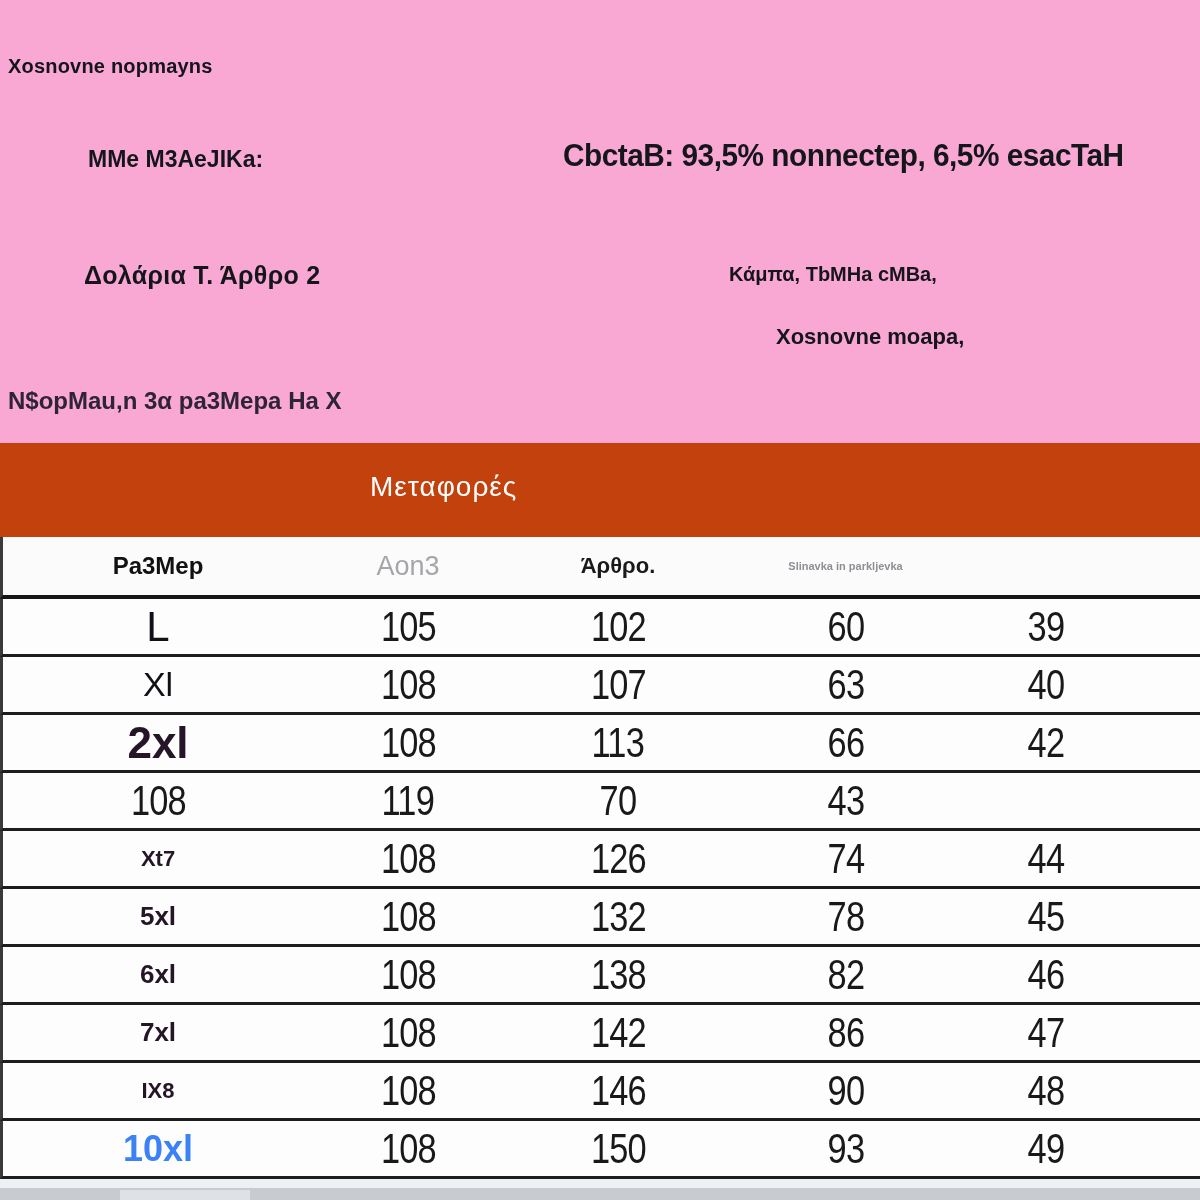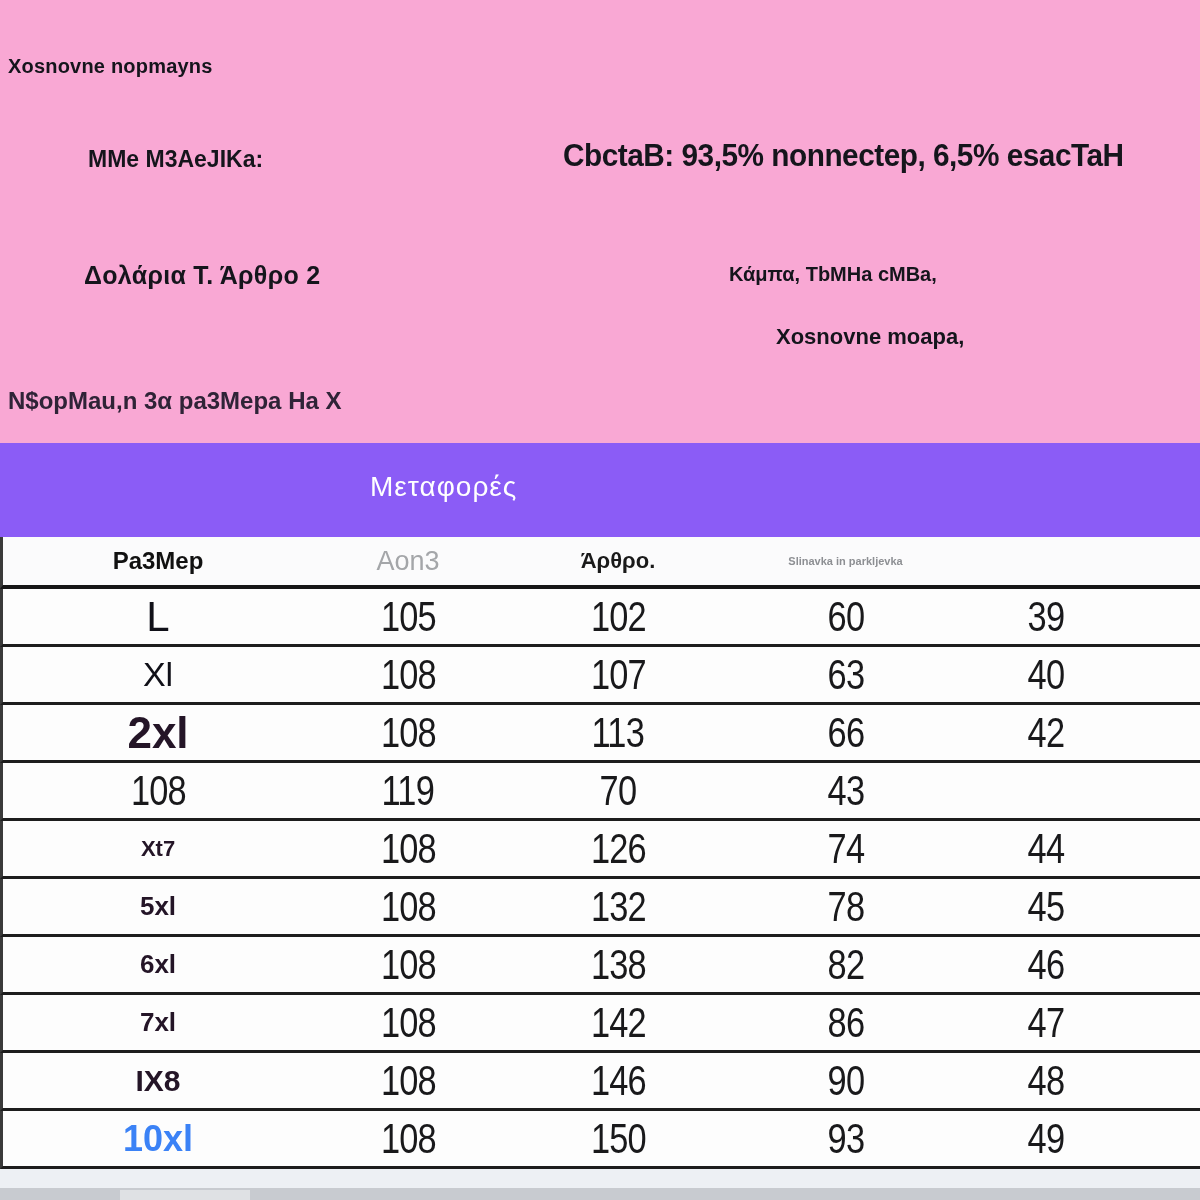--- a/index.html
+++ b/index.html
@@ -14,45 +14,45 @@
   .top-section{left:0;top:0;width:1200px;height:443px;background:#f9a8d4;}
   .t-line1{left:8px;top:55px;font-size:20px;font-weight:700;letter-spacing:.2px;}
   .t-line2{left:88px;top:146px;font-size:23px;font-weight:700;}
   .t-comp{left:563px;top:138px;font-size:31px;font-weight:700;letter-spacing:-.5px;
           transform:scaleX(.96);transform-origin:left top;}
   .t-line4{left:84px;top:261px;font-size:25px;font-weight:600;letter-spacing:.3px;}
   .t-line5{left:710px;top:263px;font-size:20px;font-weight:700;margin-left:19px;}
   .t-line6{left:776px;top:324px;font-size:22px;font-weight:700;}
   .t-line7{left:8px;top:387px;font-size:24px;font-weight:700;color:#2f2337;}
   
-  .banner{left:0;top:443px;width:1200px;height:94px;background:#8b5cf6;}
+  .banner{left:0;top:443px;width:1200px;height:94px;background:#c2410c;}
   .banner-title{position:absolute;left:370px;top:28px;color:#fff;
     font-size:28px;font-weight:500;letter-spacing:1px;}
   
   .size-table{left:0;top:537px;width:1200px;}
   .tr{display:grid;grid-template-columns:310px 190px 230px 225px 175px 1fr;
       align-items:center;background:#fdfdfd;border-bottom:3px solid #1d1d1d;
       box-sizing:border-box;border-left:3px solid #3a3a3a;}
-  .tr-head{height:52px;border-bottom:4px solid #161616;background:#fbfbfc;border-left:3px solid #3a3a3a;}
+  .tr-head{height:62px;border-bottom:4px solid #161616;background:#fbfbfc;border-left:3px solid #3a3a3a;}
   .tr-data{height:58px;}
   .cell{text-align:center;white-space:nowrap;}
   .h0{font-size:24px;font-weight:700;color:#111;}
   .h1{font-size:27px;font-weight:500;color:#a4a6a9;}
   .h2{font-size:22px;font-weight:600;color:#1a1a1a;}
   .h3{font-size:27px;font-weight:700;color:#161616;}
   .h4{font-size:11px;font-weight:600;color:#8d8f93;text-align:center;}
   .num{font-size:43px;font-weight:400;color:#19191b;
        display:inline-block;transform:scaleX(.8);letter-spacing:-1px;}
   .label{color:#101018;}
   .v-thin-xl{font-size:42px;font-weight:300;}
   .v-thin-lg{font-size:34px;font-weight:400;}
   .v-bold-lg{font-size:44px;font-weight:700;color:#241527;}
   .v-bold-md{font-size:26px;font-weight:700;color:#241527;}
   .v-bold-sm{font-size:22px;font-weight:700;color:#241527;}
-  .v-bold-lg2{font-size:30px;font-weight:700;color:#241527;}
+  .v-bold-lg2{font-size:22px;font-weight:700;color:#241527;}
   .v-bold-xl{font-size:36px;font-weight:700;color:#3b82f6;}
   
   .bottom-strip{left:0;top:1188px;width:1200px;height:12px;background:#c8cbd0;}
   .bottom-patch{left:120px;top:1190px;width:130px;height:10px;background:#dfe1e4;}
 </style>
 </head>
 <body>
 
 <div class="abs top-section">
   <div class="abs t-line1">Xosnovne nopmayns</div>

